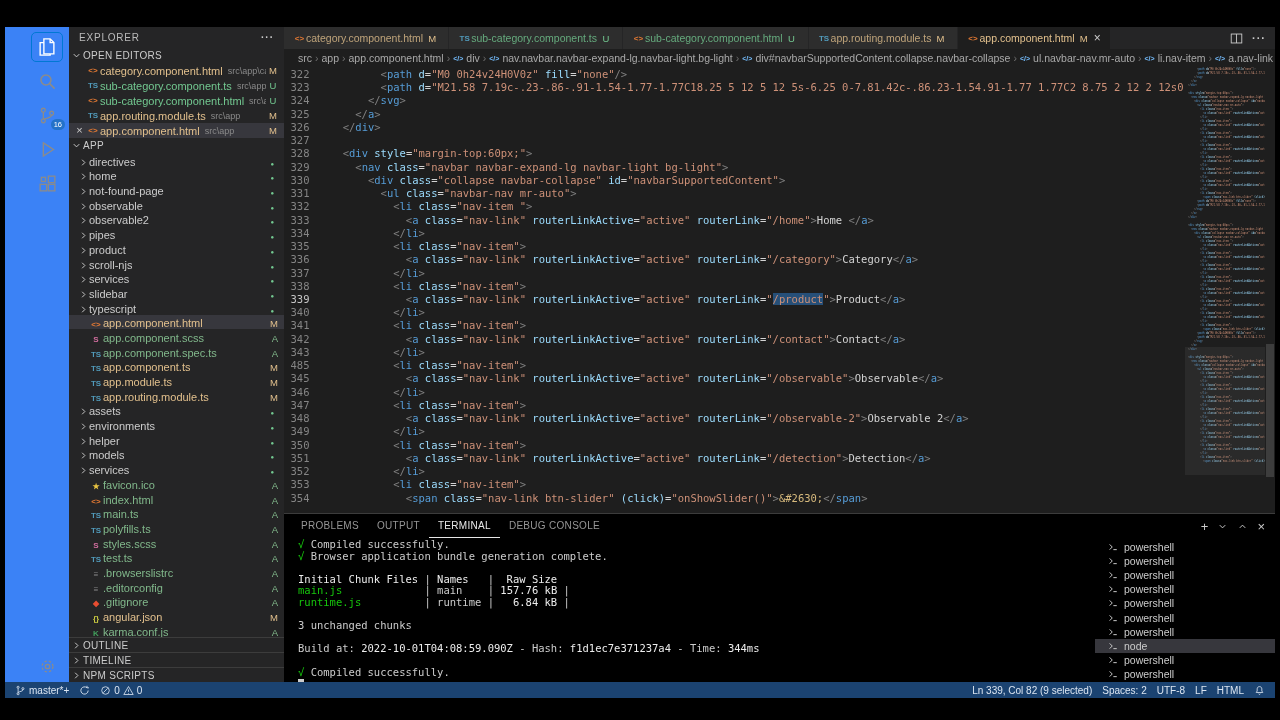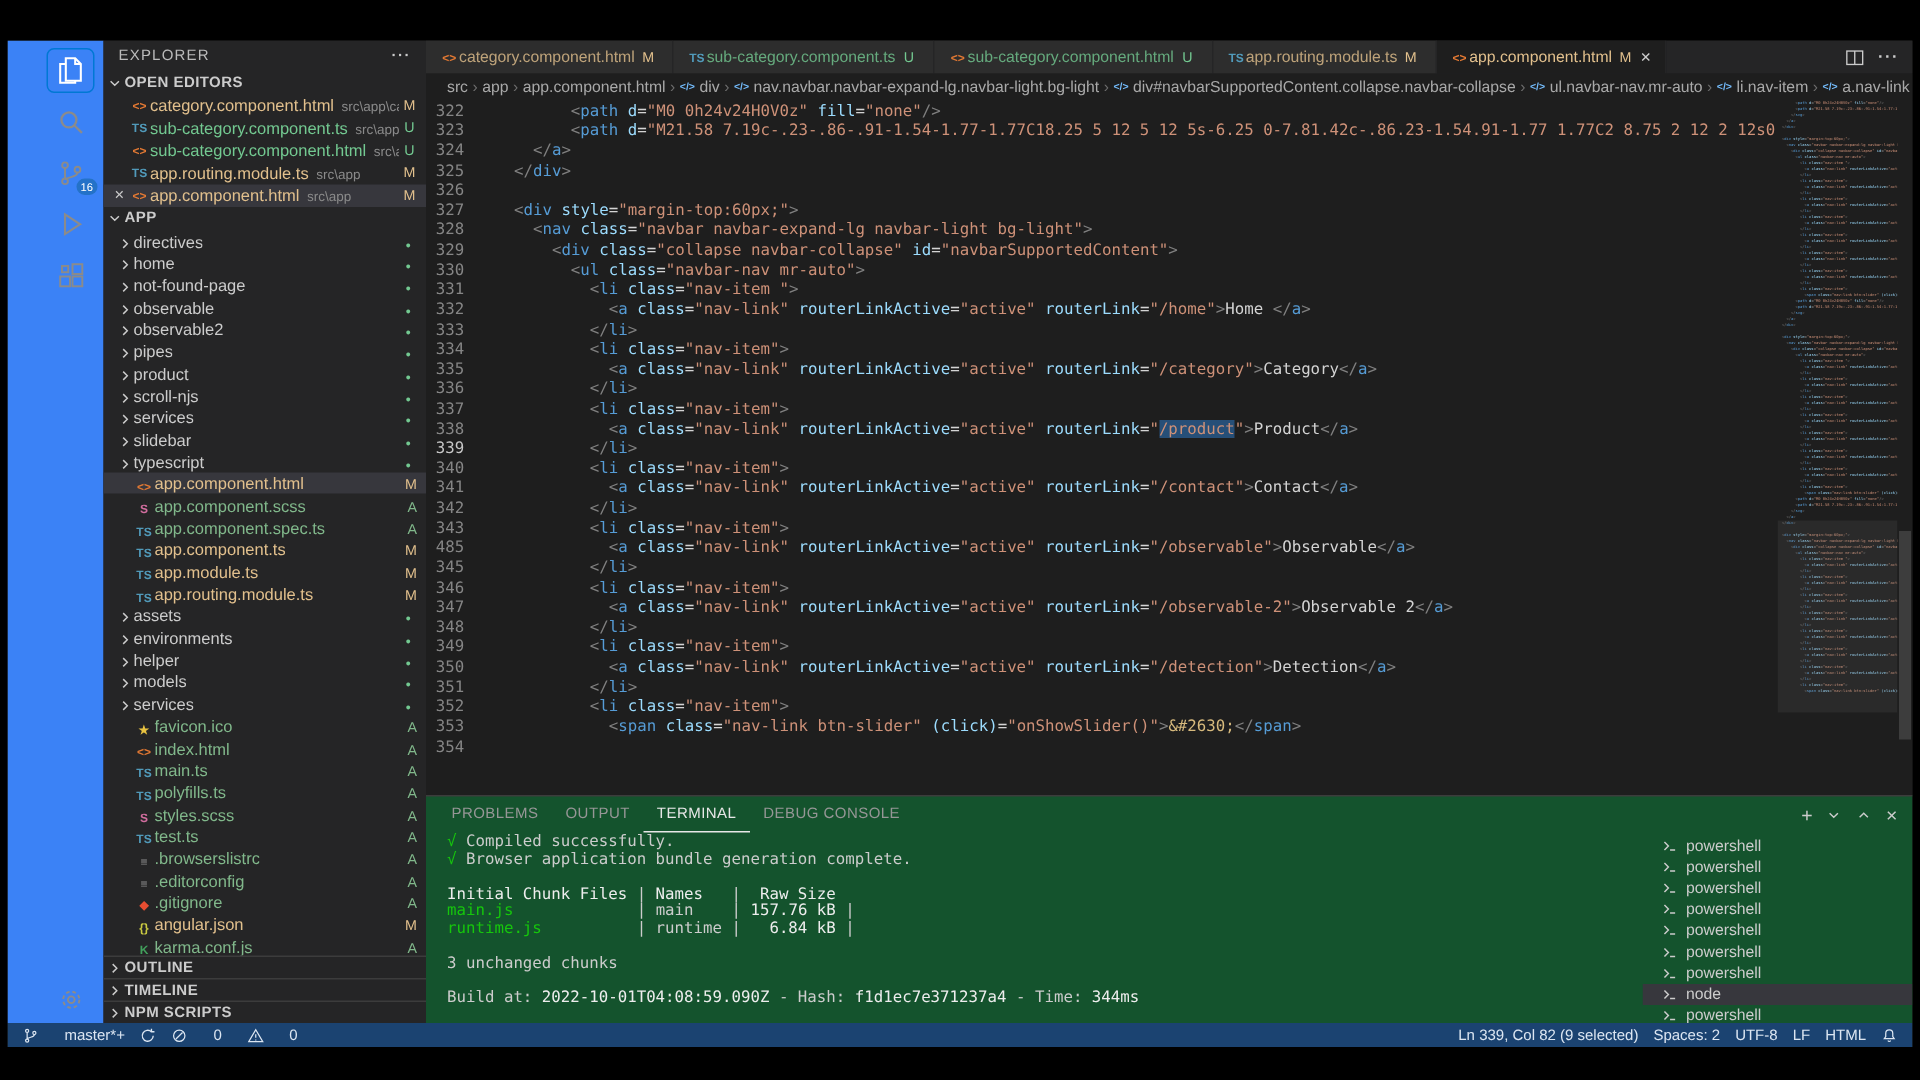--- a/index.html
+++ b/index.html
@@ -14,21 +14,21 @@
 .activitybar{width:64px;background:#3b82f6;display:flex;flex-direction:column;align-items:flex-end;flex-shrink:0;padding-top:2px}
 .ab-item{width:44px;height:32px;display:flex;align-items:center;justify-content:center;color:#8b8b8b;position:relative;margin-top:2px;cursor:pointer}
 .ab-item.active{color:#fff}
 .ab-item.active::after{content:'';position:absolute;inset:1px 6px;border:1px solid #0078d4;border-radius:5px}
 .ab-badge{position:absolute;right:4px;bottom:1px;background:var(--accent_badge,#2472c8);color:#fff;font-size:7.5px;line-height:1;padding:2px 3px;border-radius:7px}
 .ab-spacer{flex:1}
 
 .sidebar{width:215px;background:#252526;flex-shrink:0;display:flex;flex-direction:column;overflow:hidden}
 .sb-title{height:21px;display:flex;align-items:center;justify-content:space-between;padding:0 10px;color:#bbb;font-size:10px;letter-spacing:.8px;flex-shrink:0}
 .moredots{color:#ccc;cursor:pointer;font-weight:bold;letter-spacing:1px}
-.section-header{height:15px;display:flex;align-items:center;gap:1px;padding:0 2px;font-size:10px;font-weight:700;color:#ccc;flex-shrink:0}
+.section-header{height:15px;display:flex;align-items:center;gap:1px;padding:0 2px;font-size:10px;font-weight:400;color:#ccc;flex-shrink:0}
 .section-header .icon{color:#ccc}
 .section-header.bottom{border-top:1px solid #3c3c3c}
 .sec-label{letter-spacing:.3px}
 .oe-row{height:15px;display:flex;align-items:center;padding:0 4px;cursor:pointer}
 .oe-row.selected{background:#37373d}
 .oe-close{width:13px;font-size:11px;color:#ccc;text-align:center;flex-shrink:0;line-height:1}
 .fi{display:inline-block;width:14px;font-size:8px;font-weight:700;text-align:center;flex-shrink:0;font-family:"Liberation Sans",sans-serif}
 .fi-html{color:#e37933}.fi-ts{color:#519aba}.fi-scss{color:#d16d9e}.fi-json{color:#cbcb41}.fi-git{color:#e84d31}.fi-cfg{color:#8a8a8a}.fi-karma{color:#42a05c}.fi-fav{color:#e8c341}
 .fname{white-space:nowrap;overflow:hidden;text-overflow:ellipsis;color:#ccc}
 .fpath{color:#8a8a8a;font-size:9px;margin-left:5px;white-space:nowrap;overflow:hidden;flex:1}
@@ -68,39 +68,39 @@
 .tk-p{color:#808080}.tk-t{color:#569cd6}.tk-a{color:#9cdcfe}.tk-o{color:#d4d4d4}.tk-s{color:#ce9178}.tk-x{color:#d4d4d4}.tk-ent{color:#d7ba7d}
 .tk-sel{color:#ce9178;background:var(--selection_bg,#264f78)}
 
 .minimap{width:80px;flex-shrink:0;position:relative;overflow:hidden}
 .mm-inner{transform:scale(.25);transform-origin:0 0;width:1280px}
 .mm-line{height:16px;line-height:16px;font-size:10px;white-space:pre;overflow:hidden}
 .mm-slider{position:absolute;left:0;right:0;top:280px;height:128px;background:rgba(121,121,121,.14)}
 .vscroll{width:10px;flex-shrink:0;position:relative}
 .vscroll .thumb{position:absolute;left:1px;right:1px;top:62%;height:30%;background:rgba(121,121,121,.35)}
 
-.panel{height:152px;flex-shrink:0;display:flex;flex-direction:column;border-top:1px solid #3c3c3c;background:#14532d}
+.panel{height:169px;flex-shrink:0;display:flex;flex-direction:column;border-top:1px solid #3c3c3c;background:#000000}
 .panel-header{height:24px;display:flex;align-items:center;justify-content:space-between;padding:0 10px 0 8px;flex-shrink:0}
 .panel-tabs{display:flex;height:100%}
 .panel-tab{display:flex;align-items:center;padding:0 9px;font-size:10px;letter-spacing:.3px;color:#969696;border-bottom:1px solid transparent;cursor:pointer;text-transform:uppercase}
 .panel-tab.active{color:#e7e7e7;border-bottom-color:#e7e7e7}
 .panel-actions{display:flex;align-items:center;gap:9px;color:#ccc}
 .panel-body{flex:1;display:flex;min-height:0}
 .term{flex:1;padding:1px 0 0 14px;font-size:10.5px;overflow:hidden;font-family:"DejaVu Sans Mono","Liberation Mono",monospace}
 .tm-line{height:11.6px;line-height:11.6px;white-space:pre}
 .tm-f{color:#ccc}.tm-g{color:var(--terminal_green,#16c60c)}.tm-b{color:#ededed;font-weight:400}
 .tm-cur{display:inline-block;width:6px;height:10px;background:#ccc;vertical-align:-1px}
 .termlist{width:180px;flex-shrink:0;padding-top:2px;overflow:hidden}
 .tl-row{height:14.1px;display:flex;align-items:center;gap:5px;padding-left:12px;font-size:10.5px;color:#ccc;cursor:pointer}
 .tl-row.selected{background:#37373d}
 .tl-row .icon{color:#ccc}
 
 .statusbar{height:16px;background:var(--statusbar_bg,#1b4371);display:flex;align-items:center;justify-content:space-between;padding:0 10px;font-size:10px;color:#dce6f2;flex-shrink:0}
 .sb-left,.sb-right{display:flex;align-items:center;gap:10px;height:100%}
-.sb-item{display:flex;align-items:center;gap:17px;cursor:pointer;white-space:nowrap;color:#dce6f2}
+.sb-item{display:flex;align-items:center;gap:3px;cursor:pointer;white-space:nowrap;color:#dce6f2}
 .sb-item .icon{color:#dce6f2}
 </style>
 </head>
 <body>
 
 <div class="page">
   <div class="window">
     <div class="wbody">
       <div class="activitybar" id="activitybar">
           <div class="ab-item active">
@@ -606,20 +606,21 @@
               <div class="ln">349</div>
               <div class="ln">350</div>
               <div class="ln">351</div>
               <div class="ln">352</div>
               <div class="ln">353</div>
               <div class="ln">354</div>
             </div>
           <div class="code" id="code">
               <div class="cl"><span class="tk-w">        </span><span class="tk-p">&lt;</span><span class="tk-t">path</span><span class="tk-w"> </span><span class="tk-a">d</span><span class="tk-o">=</span><span class="tk-s">"M0 0h24v24H0V0z"</span><span class="tk-w"> </span><span class="tk-a">fill</span><span class="tk-o">=</span><span class="tk-s">"none"</span><span class="tk-p">/&gt;</span></div>
               <div class="cl"><span class="tk-w">        </span><span class="tk-p">&lt;</span><span class="tk-t">path</span><span class="tk-w"> </span><span class="tk-a">d</span><span class="tk-o">=</span><span class="tk-s">"M21.58 7.19c-.23-.86-.91-1.54-1.77-1.77C18.25 5 12 5 12 5s-6.25 0-7.81.42c-.86.23-1.54.91-1.77 1.77C2 8.75 2 12 2 12s0 3.25.42 4.81c.23.86.91 1.54 1.77 1.77 1.56.42 7.81.42 7.81.42s6.25 0 7.81-.42c.86-.23 1.54-.91 1.77-1.77.42-1.56.42-4.81.42-4.81s0-3.25-.42-4.81zM9.5 15.5v-7l6.5 3.5-6.5 3.5z"</span></div>
+              <div class="cl"><span class="tk-w">      </span><span class="tk-p">&lt;/</span><span class="tk-t">svg</span><span class="tk-p">&gt;</span></div>
               <div class="cl"><span class="tk-w">    </span><span class="tk-p">&lt;/</span><span class="tk-t">a</span><span class="tk-p">&gt;</span></div>
               <div class="cl"><span class="tk-w">  </span><span class="tk-p">&lt;/</span><span class="tk-t">div</span><span class="tk-p">&gt;</span></div>
               <div class="cl"></div>
               <div class="cl"><span class="tk-w">  </span><span class="tk-p">&lt;</span><span class="tk-t">div</span><span class="tk-w"> </span><span class="tk-a">style</span><span class="tk-o">=</span><span class="tk-s">"margin-top:60px;"</span><span class="tk-p">&gt;</span></div>
               <div class="cl"><span class="tk-w">    </span><span class="tk-p">&lt;</span><span class="tk-t">nav</span><span class="tk-w"> </span><span class="tk-a">class</span><span class="tk-o">=</span><span class="tk-s">"navbar navbar-expand-lg navbar-light bg-light"</span><span class="tk-p">&gt;</span></div>
               <div class="cl"><span class="tk-w">      </span><span class="tk-p">&lt;</span><span class="tk-t">div</span><span class="tk-w"> </span><span class="tk-a">class</span><span class="tk-o">=</span><span class="tk-s">"collapse navbar-collapse"</span><span class="tk-w"> </span><span class="tk-a">id</span><span class="tk-o">=</span><span class="tk-s">"navbarSupportedContent"</span><span class="tk-p">&gt;</span></div>
               <div class="cl"><span class="tk-w">        </span><span class="tk-p">&lt;</span><span class="tk-t">ul</span><span class="tk-w"> </span><span class="tk-a">class</span><span class="tk-o">=</span><span class="tk-s">"navbar-nav mr-auto"</span><span class="tk-p">&gt;</span></div>
               <div class="cl"><span class="tk-w">          </span><span class="tk-p">&lt;</span><span class="tk-t">li</span><span class="tk-w"> </span><span class="tk-a">class</span><span class="tk-o">=</span><span class="tk-s">"nav-item "</span><span class="tk-p">&gt;</span></div>
               <div class="cl"><span class="tk-w">            </span><span class="tk-p">&lt;</span><span class="tk-t">a</span><span class="tk-w"> </span><span class="tk-a">class</span><span class="tk-o">=</span><span class="tk-s">"nav-link"</span><span class="tk-w"> </span><span class="tk-a">routerLinkActive</span><span class="tk-o">=</span><span class="tk-s">"active"</span><span class="tk-w"> </span><span class="tk-a">routerLink</span><span class="tk-o">=</span><span class="tk-s">"/home"</span><span class="tk-p">&gt;</span><span class="tk-x">Home </span><span class="tk-p">&lt;/</span><span class="tk-t">a</span><span class="tk-p">&gt;</span></div>
               <div class="cl"><span class="tk-w">          </span><span class="tk-p">&lt;/</span><span class="tk-t">li</span><span class="tk-p">&gt;</span></div>

